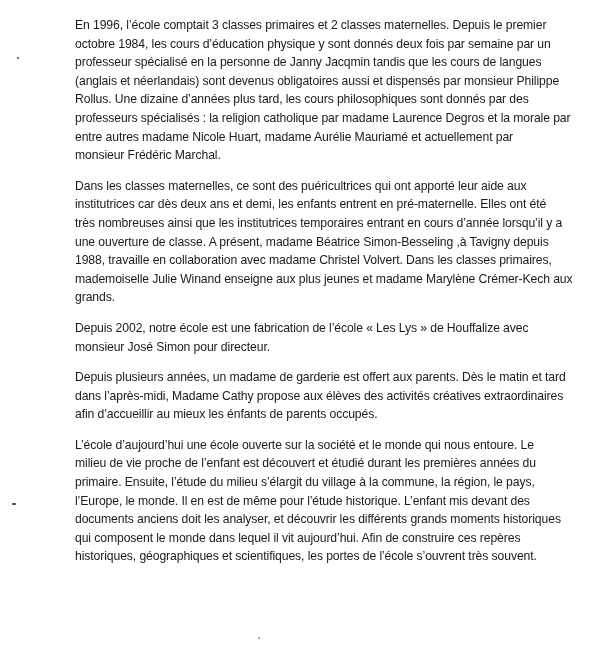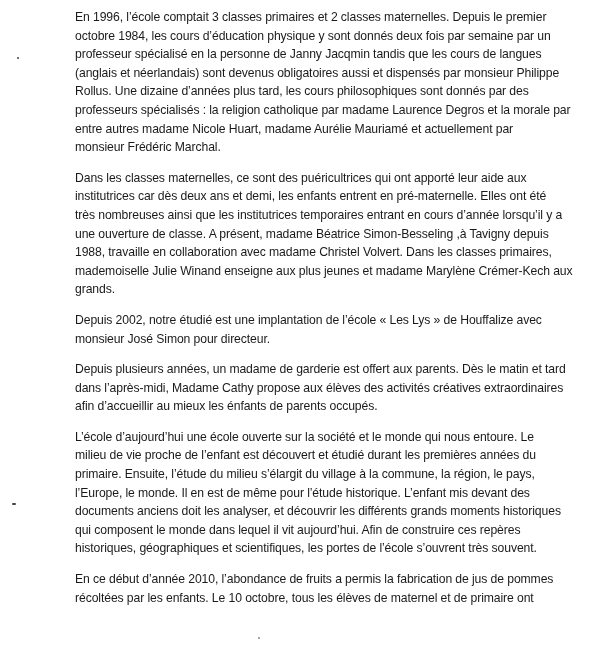--- a/index.html
+++ b/index.html
@@ -5,21 +5,21 @@
   html, body { margin: 0; padding: 0; background: #ffffff; }
   body {
     width: 615px; height: 651px; position: relative; overflow: hidden;
     font-family: "Liberation Sans", sans-serif;
     color: #1a1a1a;
   }
   .page {
     position: absolute; left: 75px; top: 8px; width: 530px;
     font-size: 12.2px; line-height: 18.6px; letter-spacing: -0.1px;
   }
-  .para { margin: 0 0 12px 0; white-space: pre-line; }
+  .para { margin: 8px 0 12px 0; white-space: pre-line; }
   .speck { position: absolute; background: #444; border-radius: 1px; }
 </style>
 </head>
 <body>
 
 <div class="page">
   <p class="para">En 1996, l’école comptait 3 classes primaires et 2 classes maternelles. Depuis le premier
 octobre 1984, les cours d’éducation physique y sont donnés deux fois par semaine par un
 professeur spécialisé en la personne de Janny Jacqmin tandis que les cours de langues
 (anglais et néerlandais) sont devenus obligatoires aussi et dispensés par monsieur Philippe
@@ -27,31 +27,29 @@
 professeurs spécialisés : la religion catholique par madame Laurence Degros et la morale par
 entre autres  madame Nicole Huart, madame Aurélie Mauriamé et actuellement par
 monsieur Frédéric Marchal.</p>
   <p class="para">Dans les classes maternelles, ce sont des puéricultrices qui ont apporté leur aide aux
 institutrices car dès deux ans et demi, les enfants entrent en pré-maternelle. Elles ont été
 très nombreuses ainsi que les institutrices temporaires entrant en cours d’année lorsqu’il y a
 une ouverture de classe. A présent, madame Béatrice Simon-Besseling ,à Tavigny  depuis
 1988, travaille en collaboration avec  madame Christel Volvert. Dans les classes primaires,
 mademoiselle Julie Winand enseigne aux plus jeunes et madame Marylène Crémer-Kech aux
 grands.</p>
-  <p class="para">Depuis 2002, notre étudié est une implantation de l’école « Les Lys » de Houffalize avec
+  <p class="para">Depuis 2002, notre école est une fabrication de l’école « Les Lys » de Houffalize avec
 monsieur José Simon pour directeur.</p>
   <p class="para">Depuis plusieurs années, un madame de garderie est offert aux parents. Dès le matin  et  tard
 dans l’après-midi, Madame Cathy propose aux élèves des activités créatives extraordinaires
 afin d’accueillir au mieux les énfants de parents occupés.</p>
   <p class="para">L’école d’aujourd’hui une école ouverte sur la société et le monde qui nous entoure. Le
 milieu de vie proche de l’enfant est découvert et étudié durant les premières années du
 primaire. Ensuite, l’étude du milieu s’élargit du village à la commune, la région, le pays,
 l’Europe, le monde. Il en est de même pour l’étude historique. L’enfant mis devant des
 documents anciens doit les  analyser, et découvrir les différents grands moments historiques
 qui composent le monde dans lequel il vit aujourd’hui. Afin de construire ces repères
 historiques, géographiques et scientifiques, les portes de l’école  s’ouvrent très souvent.</p>
-  <p class="para">En ce début d’année 2010, l’abondance de fruits a permis la fabrication de jus de pommes
-récoltées par les enfants. Le 10 octobre, tous les élèves de maternel et de primaire ont</p>
 </div>
 
 <div class="speck" style="left:17px;top:57px;width:2px;height:2px;"></div>
 <div class="speck" style="left:12px;top:503px;width:4px;height:2px;"></div>
 <div class="speck" style="left:258px;top:637px;width:2px;height:2px;background:#888;"></div>
 
 </body></html>

